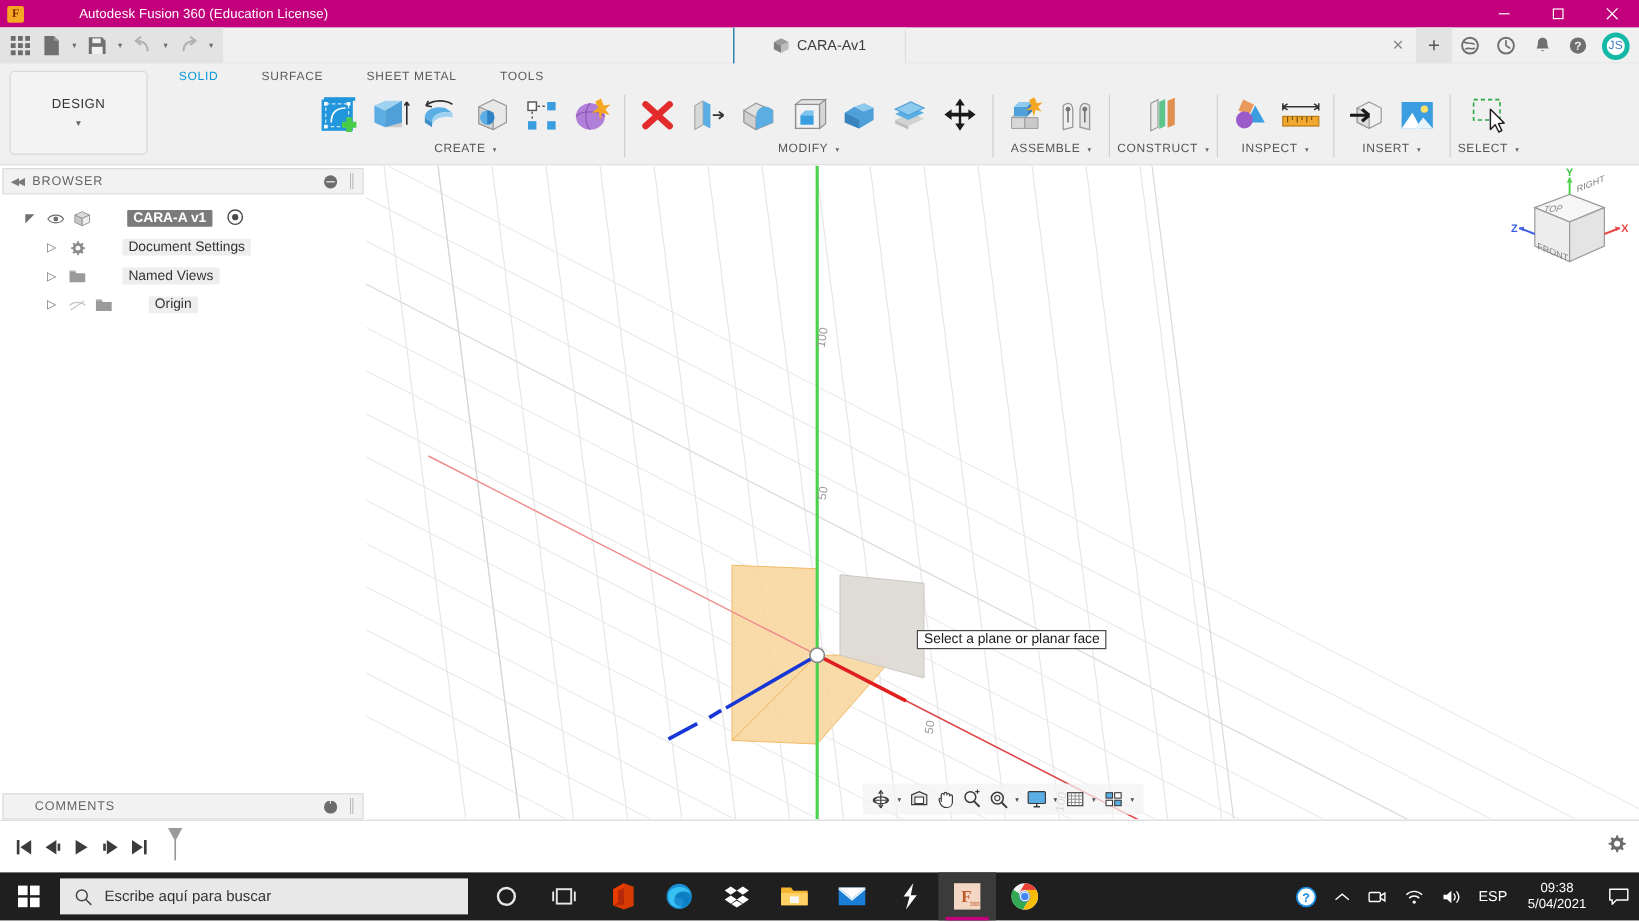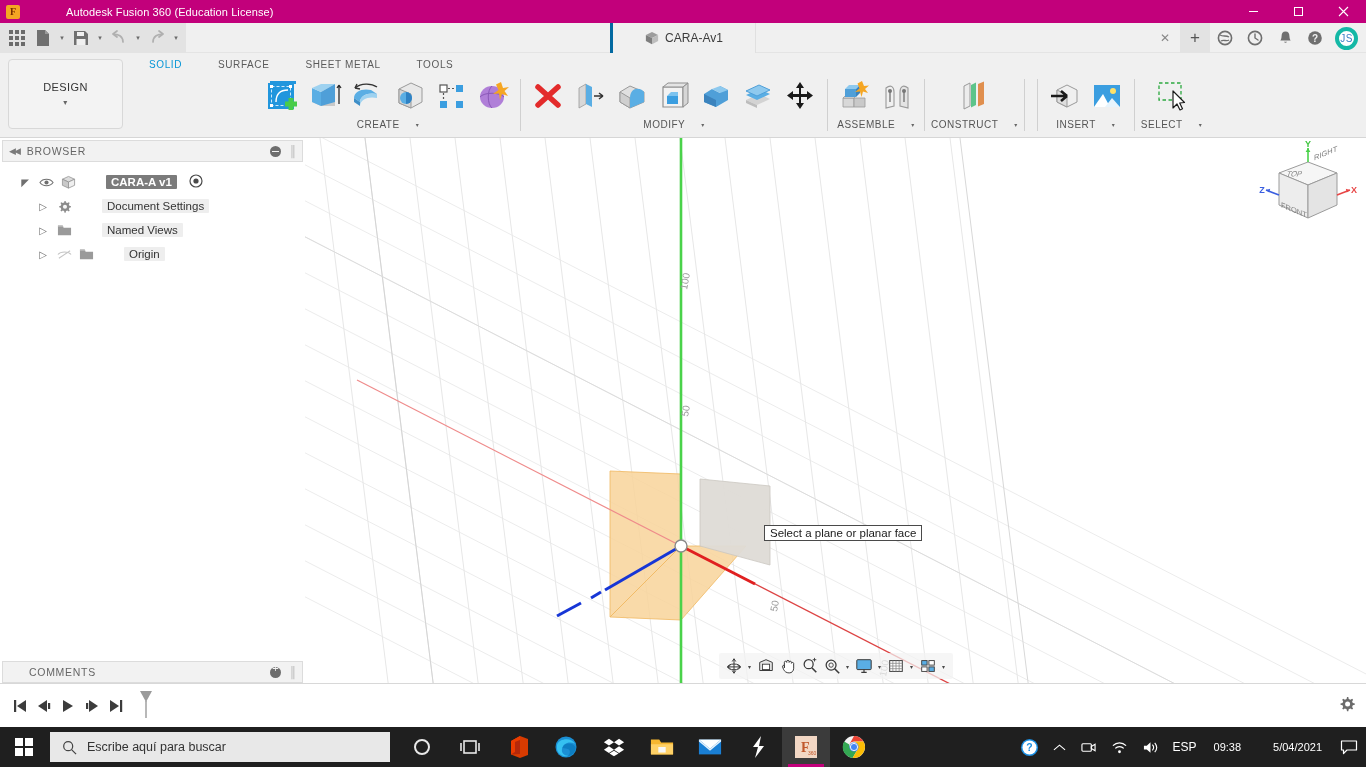--- a/index.html
+++ b/index.html
@@ -41,21 +41,21 @@
   .grid9 i { background: #6b6b6b; display: block; width: 4px; height: 4px; }
 
   .doc-tabs {
     position: absolute; left: 0; right: 0; top: 0; height: 30px;
     display: flex; align-items: stretch; justify-content: center; pointer-events: none;
   }
   .doc-tab {
     pointer-events: auto;
     display: flex; align-items: center; gap: 6px; padding: 0 32px;
     background: #f0f0f0; font-size: 12px; color: #3c3c3c;
-    border-left: 3px solid #0369a1; border-right: 1px solid #e0e0e0;
+    border-left: 1px solid #0369a1; border-right: 1px solid #e0e0e0;
   }
 
   .qat-right { position: absolute; right: 0; top: 0; height: 30px; display: flex; align-items: center; }
   .qr-btn { width: 30px; height: 30px; display:flex; align-items:center; justify-content:center;
             color:#666; font-size: 14px; }
   .qr-btn.newtab { background: #e3e3e3; font-size: 17px; font-weight: 300; color:#555; }
   .avatar {
     width: 23px; height: 23px; border-radius: 50%; border: 4px solid #14b8a6; background:#fff;
     display:flex; align-items:center; justify-content:center; font-size: 10px; color: #3b7fc4;
     margin: 0 8px 0 5px; letter-spacing: .3px;
@@ -80,21 +80,21 @@
   .rib-tab.active { color: #0696d7; }
   .ribbon-body { display: flex; align-items: flex-start; padding-left: 131px; padding-top: 22px; }
   .rgroup { display: flex; flex-direction: column; align-items: center; }
   .rgroup-icons { display: flex; align-items: flex-start; gap: 0px; }
   .ricon {
     width: 42px; height: 42px; display: flex; align-items: center; justify-content: center;
     position: relative;
   }
   .rgroup-label {
     font-size: 10px; color: #555; letter-spacing: .5px; margin-top: 2px;
-    display: flex; align-items: center; gap: 16px;
+    display: flex; align-items: center; gap: 6px;
   }
   .vdiv { width: 1px; background: #d0d0d0; align-self: stretch; margin: 4px 6px 22px 6px; height: 52px; }
   .caret-sm { font-size: 6px; color: #666; }
 
   
   .main { position: relative; height: 545px; background: #fff; display: flex; }
 
   
   .browser {
     width: 305px; background: #fff; position: relative; z-index: 5;
@@ -161,22 +161,22 @@
     gap: 10px; padding: 0 12px; margin-left: 2px; color: #333; font-size: 12.5px;
   }
   .tb-icons { display: flex; align-items: center; height: 40px; margin-left: 8px; }
   .tb-ic { width: 48px; height: 40px; display:flex; align-items:center; justify-content:center; position: relative; }
   .tb-ic.active { background: #3b3b3b; }
   .tb-ic.active::after {
     content:''; position:absolute; bottom:0; left:6px; right:6px; height:3px; background:#c2007b;
   }
   .tray { position: absolute; right: 0; height: 40px; display: flex; align-items: center; color: #fff; }
   .tray-ic { height: 40px; display:flex; align-items:center; justify-content:center; padding: 0 7px; font-size: 12px; }
-  .clock { display: flex; flex-direction: row; align-items: center; justify-content: center;
-           height: 40px; padding: 0 10px; font-size: 11px; line-height: 14px; color: #fff; gap: 32px; }
+  .clock { display: flex; flex-direction: column; align-items: center; justify-content: center;
+           height: 40px; padding: 0 10px; font-size: 11px; line-height: 14px; color: #fff; }
   .action-center { width: 34px; height: 40px; display:flex; align-items:center; justify-content:center; }
 </style>
 </head>
 <body>
 
 <div class="titlebar">
   <div class="tb-logo">F</div>
   <div class="tb-title">Autodesk Fusion 360 (Education License)</div>
   <div class="tb-wincontrols">
     <div class="tb-wc">
@@ -466,20 +466,42 @@
         </div>
       </div>
       <div class="rgroup-label">
         <span>CONSTRUCT</span>
         <span class="caret-sm">▾</span>
       </div>
     </div>
 
     <div class="vdiv"></div>
 
+    <div class="rgroup">
+      <div class="rgroup-icons">
+        <div class="ricon">
+          <svg width="36" height="36" viewBox="0 0 36 36">
+            <path d="M12 5 L21 9 L17 18 L8 14 Z" fill="#eb9a5e"></path>
+            <path d="M22 10 L30 24 H15 Z" fill="#3b9ee0"></path>
+            <circle cx="13" cy="22" r="7" fill="#9b5bc9"></circle>
+          </svg>
+        </div>
+        <div class="ricon">
+          <svg width="40" height="36" viewBox="0 0 40 36">
+            <path d="M5 11 H35 M5 8 V14 M35 8 V14 M5 11 L9 8.5 M5 11 L9 13.5 M35 11 L31 8.5 M35 11 L31 13.5" stroke="#333" stroke-width="1.2" fill="none"></path>
+            <rect x="5" y="19" width="30" height="8" fill="#f0a92e" stroke="#b97c15" stroke-width="1"></rect>
+            <path d="M9 19 V24 M13 19 V22 M17 19 V24 M21 19 V22 M25 19 V24 M29 19 V22" stroke="#7a5208" stroke-width="1"></path>
+          </svg>
+        </div>
+      </div>
+      <div class="rgroup-label">
+        <span>INSPECT</span>
+        <span class="caret-sm">▾</span>
+      </div>
+    </div>
 
     <div class="vdiv"></div>
 
     <div class="rgroup">
       <div class="rgroup-icons">
         <div class="ricon">
           <svg width="36" height="36" viewBox="0 0 36 36">
             <path d="M10 12 L20 7 L30 12 L30 24 L20 29 L10 24 Z" fill="#f0f0f0" stroke="#9a9a9a" stroke-width="1"></path>
             <path d="M10 12 L20 17 L20 29 L10 24 Z" fill="#dedede" stroke="#9a9a9a" stroke-width="1"></path>
             <path d="M4 18 H20 M20 18 L14 13 M20 18 L14 23" stroke="#1a1a1a" stroke-width="2.6" fill="none" stroke-linejoin="round"></path>

